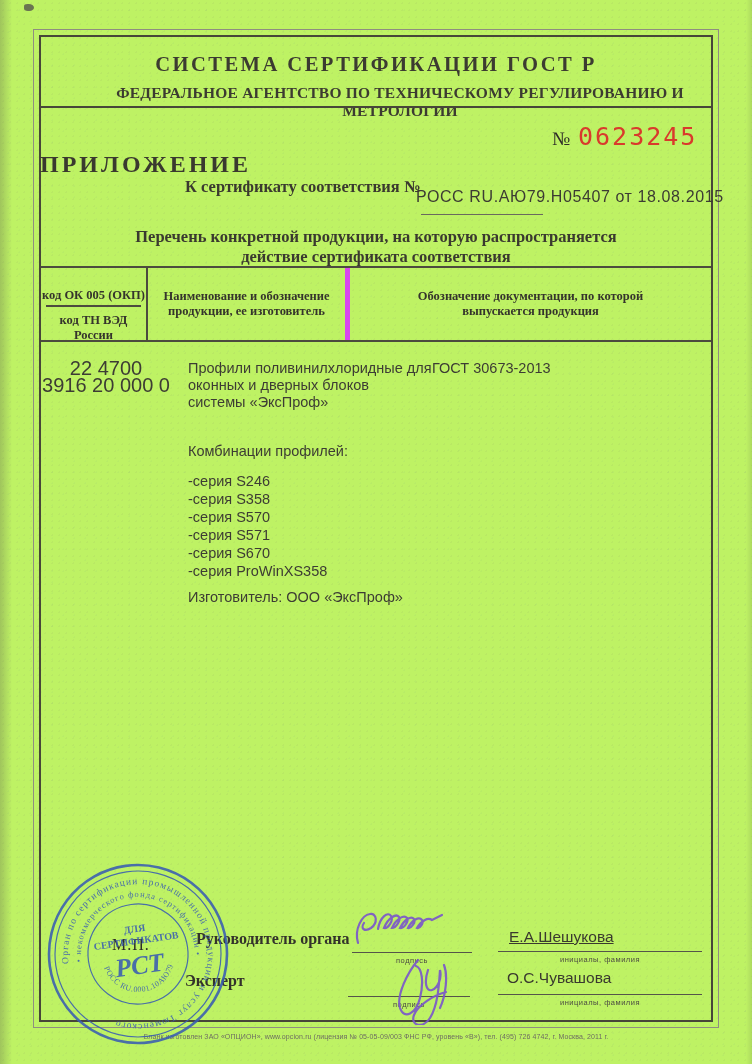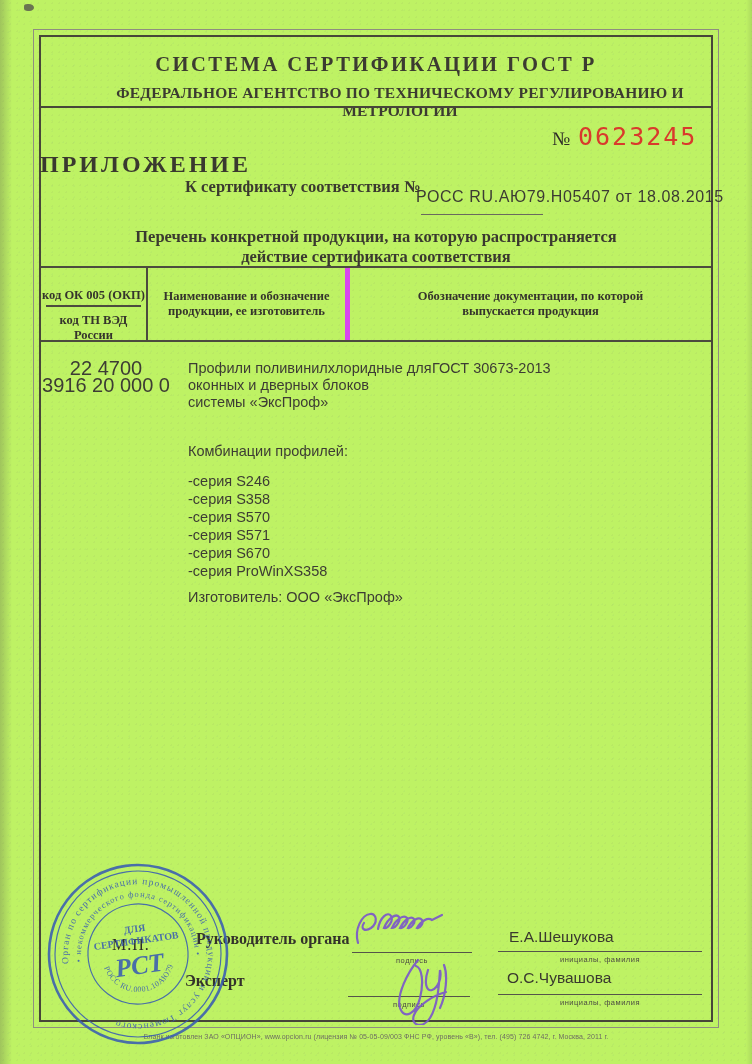--- a/index.html
+++ b/index.html
@@ -103,21 +103,21 @@
     color:#33322b; }
   .sigline-1{ position:absolute; left:352px; top:952px; width:120px; height:1.2px;
     background:#55544a; }
   .sigline-2{ position:absolute; left:348px; top:996px; width:122px; height:1.2px;
     background:#55544a; }
   .siglabel{ position:absolute; font-family:"Liberation Sans", sans-serif;
     font-size:7.5px; letter-spacing:0.5px; color:#4c4b42; text-align:center; }
   .siglabel-1{ left:352px; top:956px; width:120px; }
   .siglabel-2{ left:348px; top:1000px; width:122px; }
   .name-1{ position:absolute; left:509px; top:928px; font-family:"Liberation Sans",sans-serif;
-    font-size:15.5px; color:#3a392f; }
+    font-size:15.5px; color:#3a392f;text-decoration:underline; }
   .name-2{ position:absolute; left:507px; top:969px; font-family:"Liberation Sans",sans-serif;
     font-size:15.5px; color:#3a392f; }
   .nameline-1{ position:absolute; left:498px; top:951px; width:204px; height:1.2px;
     background:#55544a; }
   .nameline-2{ position:absolute; left:498px; top:994px; width:204px; height:1.2px;
     background:#55544a; }
   .namelabel-1{ left:498px; top:955px; width:204px; }
   .namelabel-2{ left:498px; top:998px; width:204px; }
 
   .fine-print{ position:absolute; left:126px; top:1033px; width:500px; text-align:center;

